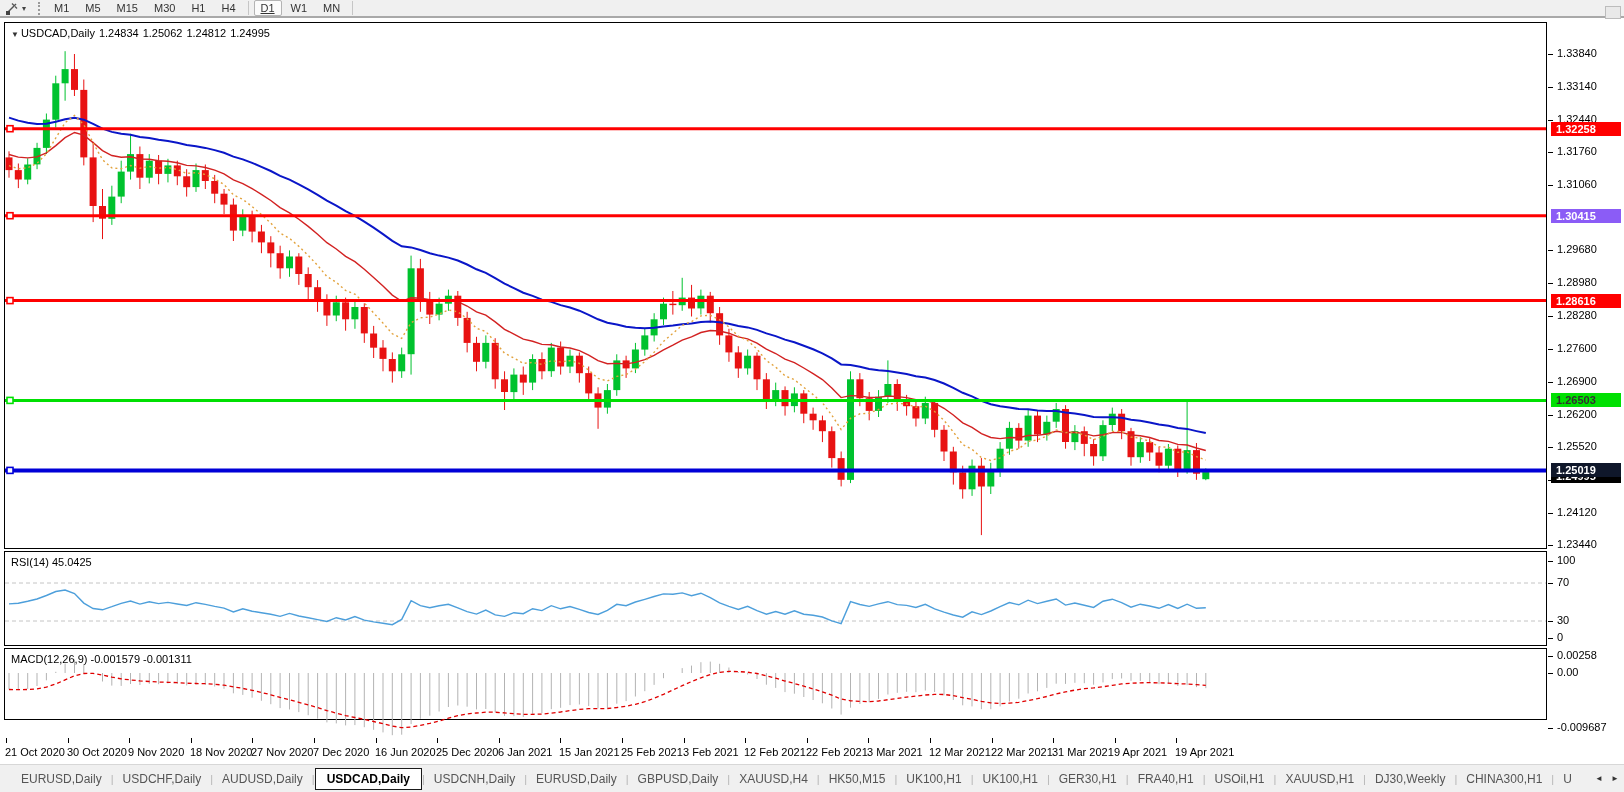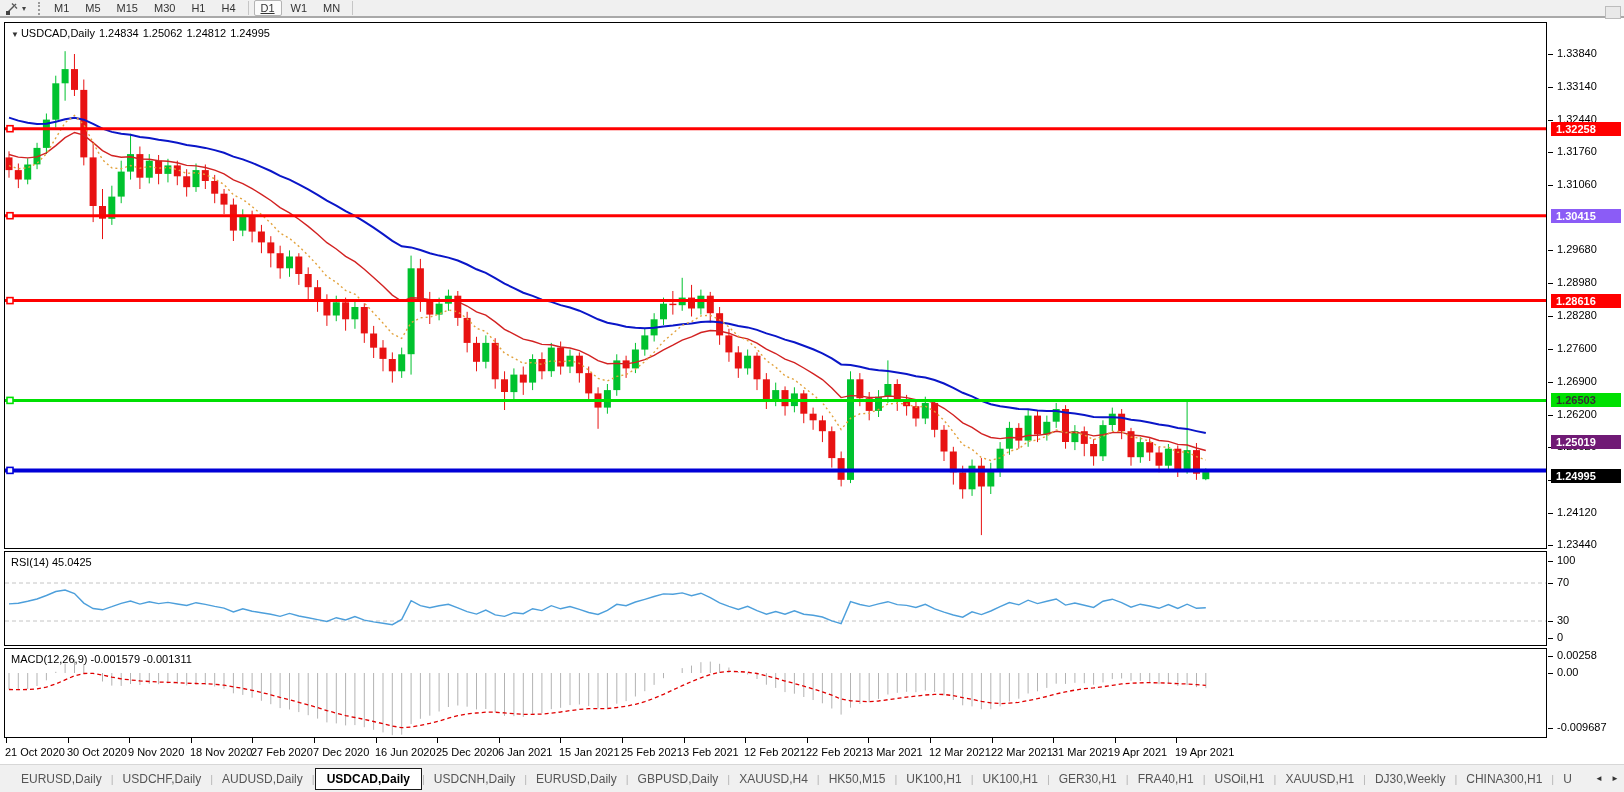--- a/index.html
+++ b/index.html
@@ -18,21 +18,21 @@
             color:#333; font-size:11px; cursor:default; border:1px solid transparent; }
   .tf-btn.active { background:#fbfbfb; border:1px solid #b4b4b4; border-radius:2px;text-decoration:underline; }
   .vsep { height:14px; border-left:1px solid #c6c6c6; margin:0 4px; }
   .toolbar-end-box { position:absolute; left:1605px; top:6px; width:16px; height:13px;
                      background:#e9e9e9; border:1px solid #bcbcbc; }
 
   
   .panel { position:absolute; left:4px; background:#fff; border:1px solid #000; }
   #mainPanel { top:22px;  width:1543px; height:527px; }
   #rsiPanel  { top:551px; width:1543px; height:95px;  }
-  #macdPanel { top:648px; width:1543px; height:90px;  }
+  #macdPanel { top:648px; width:1543px; height:72px;  }
   .panel svg { position:absolute; left:0; top:0; }
   .panel-label { position:absolute; left:6px; top:4px; font-size:11px; color:#000;
                  white-space:nowrap; z-index:5; }
   #chartTitle span { margin-right:4px; }
   #chartTitle .tri { font-size:8px; color:#333; margin-right:2px; }
 
   
   #priceAxis { position:absolute; left:1547px; top:0; width:77px; height:631px; }
   .tickmark { position:absolute; left:1px; width:5px; height:1px; background:#000; }
   .ticklabel { position:absolute; left:10px; font-size:11px; color:#000; white-space:nowrap; }
@@ -540,21 +540,21 @@
     <div class="ticklabel" style="top:473px">1.24820</div>
     <div class="tickmark" style="top:513px"></div>
     <div class="ticklabel" style="top:506px">1.24120</div>
     <div class="tickmark" style="top:545px"></div>
     <div class="ticklabel" style="top:538px">1.23440</div>
     <div class="hline-label" style="top:469px;background:#000000;color:#ffffff;z-index:1">1.24995</div>
     <div class="hline-label" style="top:122px;background:#ff0000;color:#ffffff;z-index:2">1.32258</div>
     <div class="hline-label" style="top:209px;background:#8b5cf6;color:#ffffff;z-index:2">1.30415</div>
     <div class="hline-label" style="top:294px;background:#ff0000;color:#ffffff;z-index:2">1.28616</div>
     <div class="hline-label" style="top:393px;background:#00e002;color:#303030;z-index:2">1.26503</div>
-    <div class="hline-label" style="top:435px;background:#701a75;color:#ffffff;z-index:2">1.25019</div>
+    <div class="hline-label" style="top:463px;background:#0f172a;color:#ffffff;z-index:2">1.25019</div>
     <div class="tickmark" style="top:561px"></div>
     <div class="ticklabel" style="top:554px">100</div>
     <div class="tickmark" style="top:583px"></div>
     <div class="ticklabel" style="top:576px">70</div>
     <div class="tickmark" style="top:621px"></div>
     <div class="ticklabel" style="top:614px">30</div>
     <div class="tickmark" style="top:638px"></div>
     <div class="ticklabel" style="top:631px">0</div>
     <div class="tickmark" style="top:656px"></div>
     <div class="ticklabel" style="top:649px">0.00258</div>
@@ -567,21 +567,21 @@
 <div id="dateAxis">
     <div class="dtick" style="left:6px"></div>
     <div class="dlabel" style="left:5px">21 Oct 2020</div>
     <div class="dtick" style="left:68px"></div>
     <div class="dlabel" style="left:67px">30 Oct 2020</div>
     <div class="dtick" style="left:129px"></div>
     <div class="dlabel" style="left:128px">9 Nov 2020</div>
     <div class="dtick" style="left:191px"></div>
     <div class="dlabel" style="left:190px">18 Nov 2020</div>
     <div class="dtick" style="left:252px"></div>
-    <div class="dlabel" style="left:251px">27 Feb 2020</div>
+    <div class="dlabel" style="left:251px">27 Nov 2020</div>
     <div class="dtick" style="left:314px"></div>
     <div class="dlabel" style="left:313px">7 Dec 2020</div>
     <div class="dtick" style="left:376px"></div>
     <div class="dlabel" style="left:375px">16 Jun 2020</div>
     <div class="dtick" style="left:437px"></div>
     <div class="dlabel" style="left:436px">25 Dec 2020</div>
     <div class="dtick" style="left:499px"></div>
     <div class="dlabel" style="left:498px">6 Jan 2021</div>
     <div class="dtick" style="left:560px"></div>
     <div class="dlabel" style="left:559px">15 Jan 2021</div>

